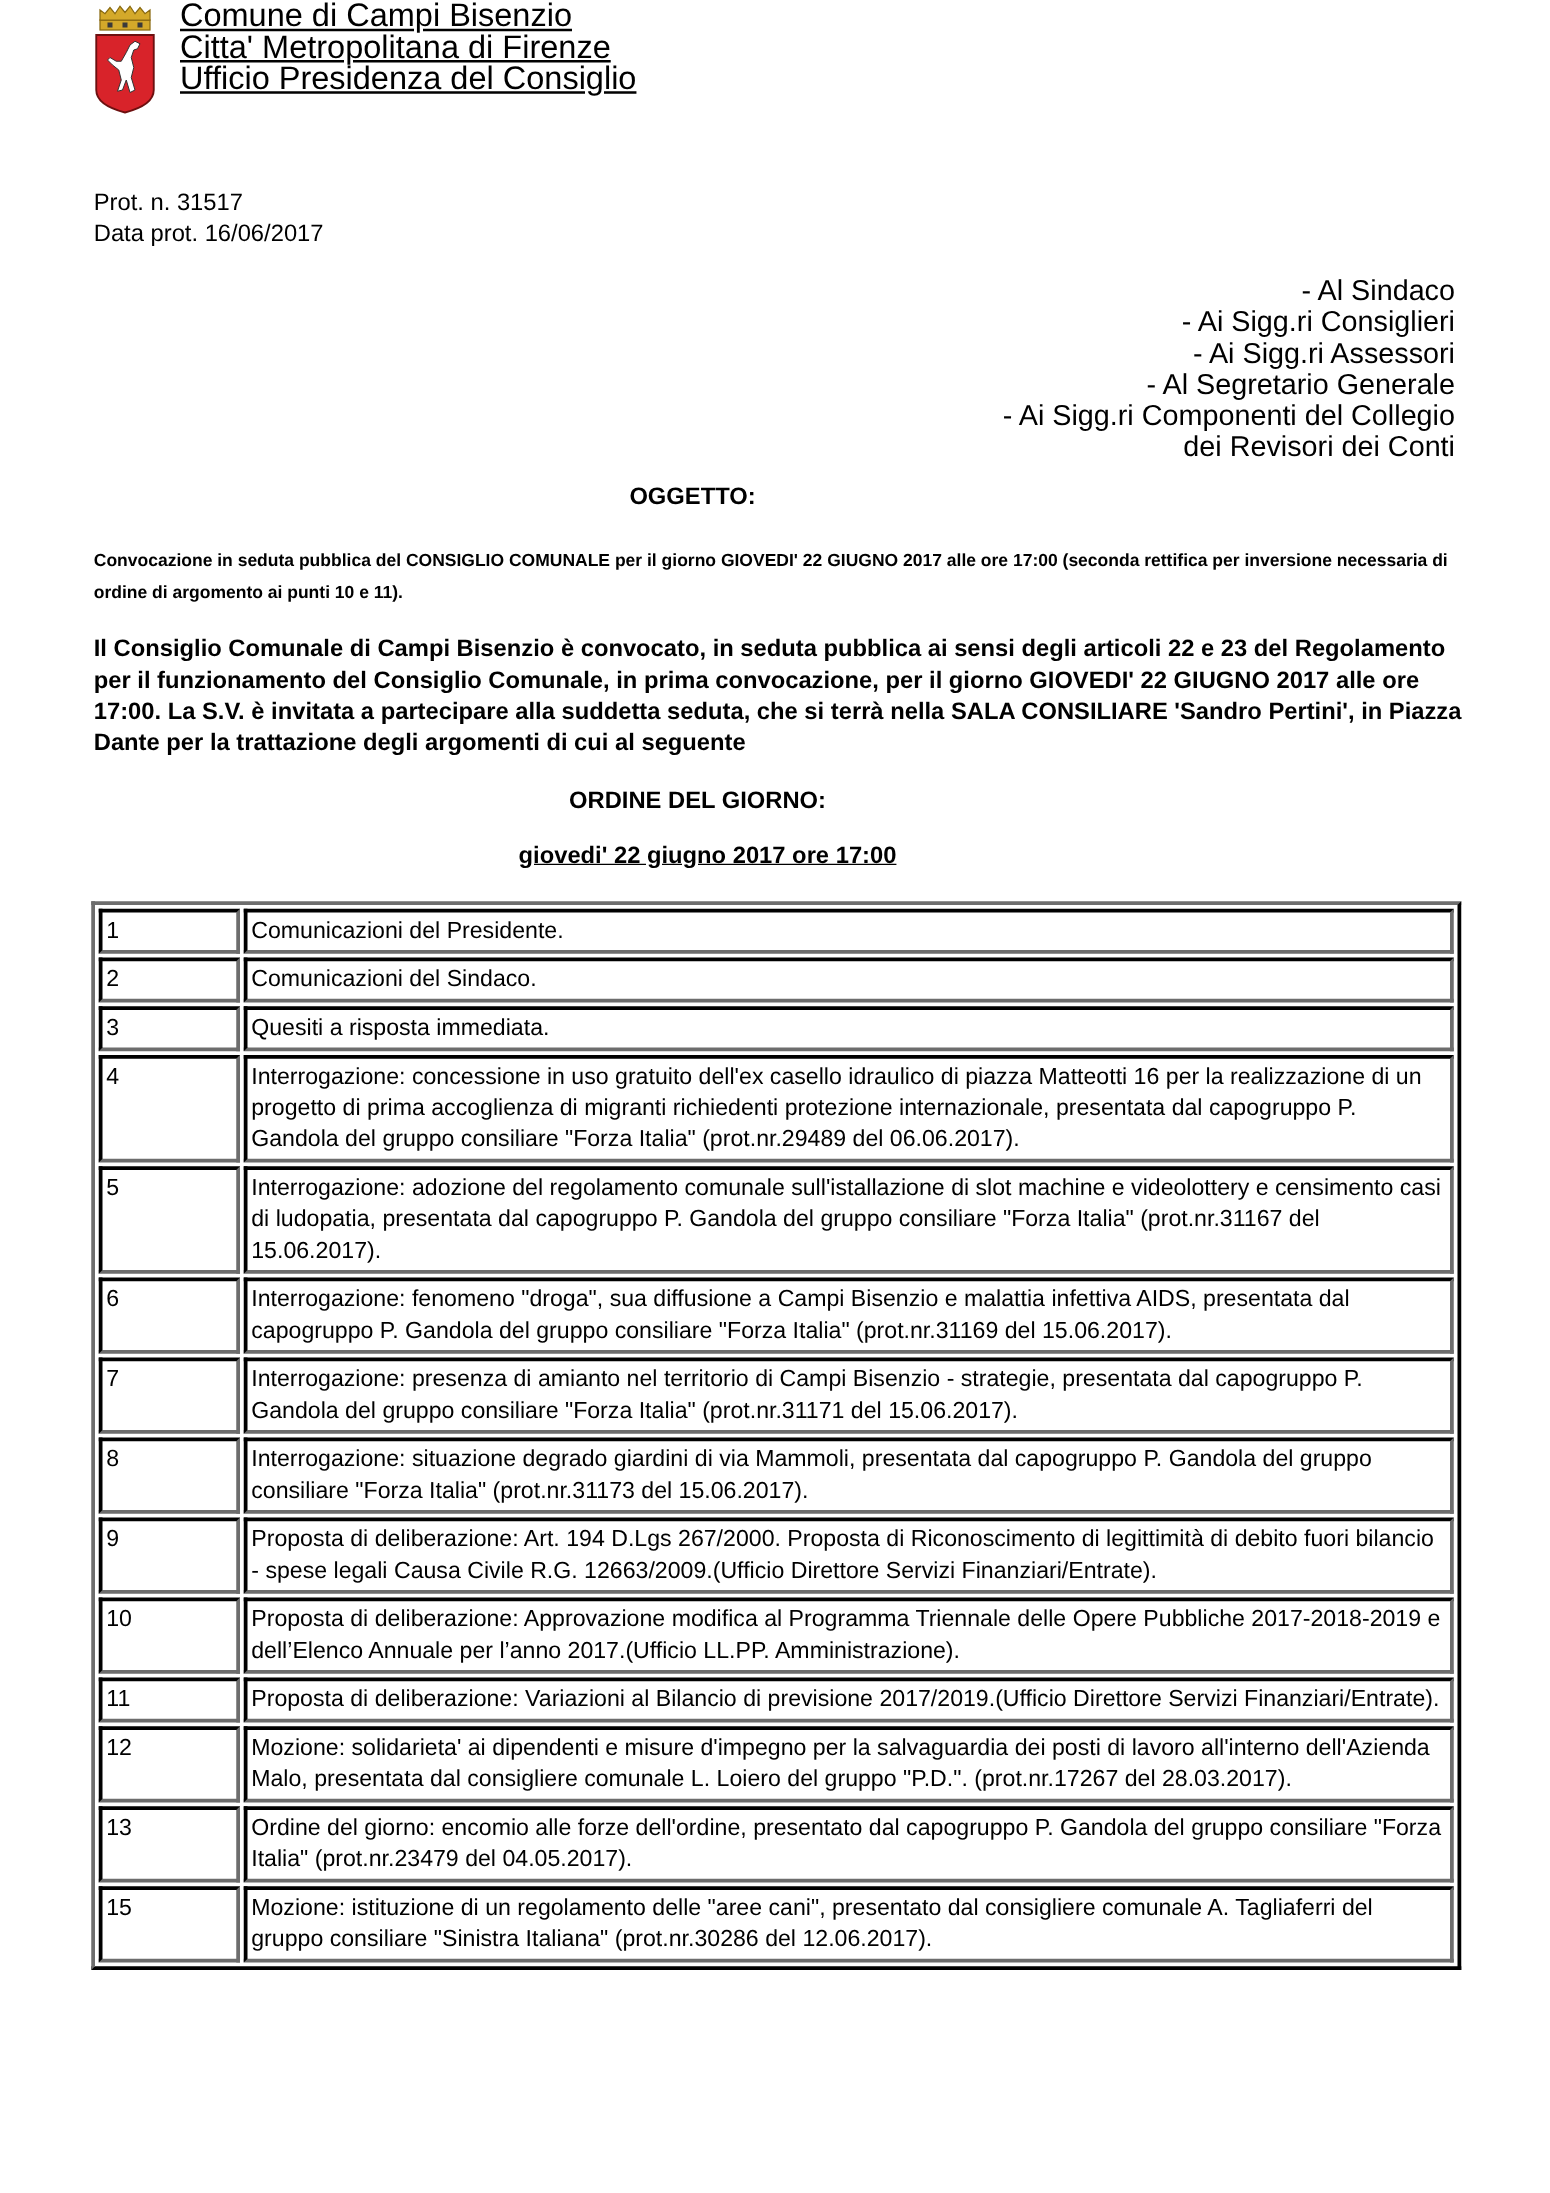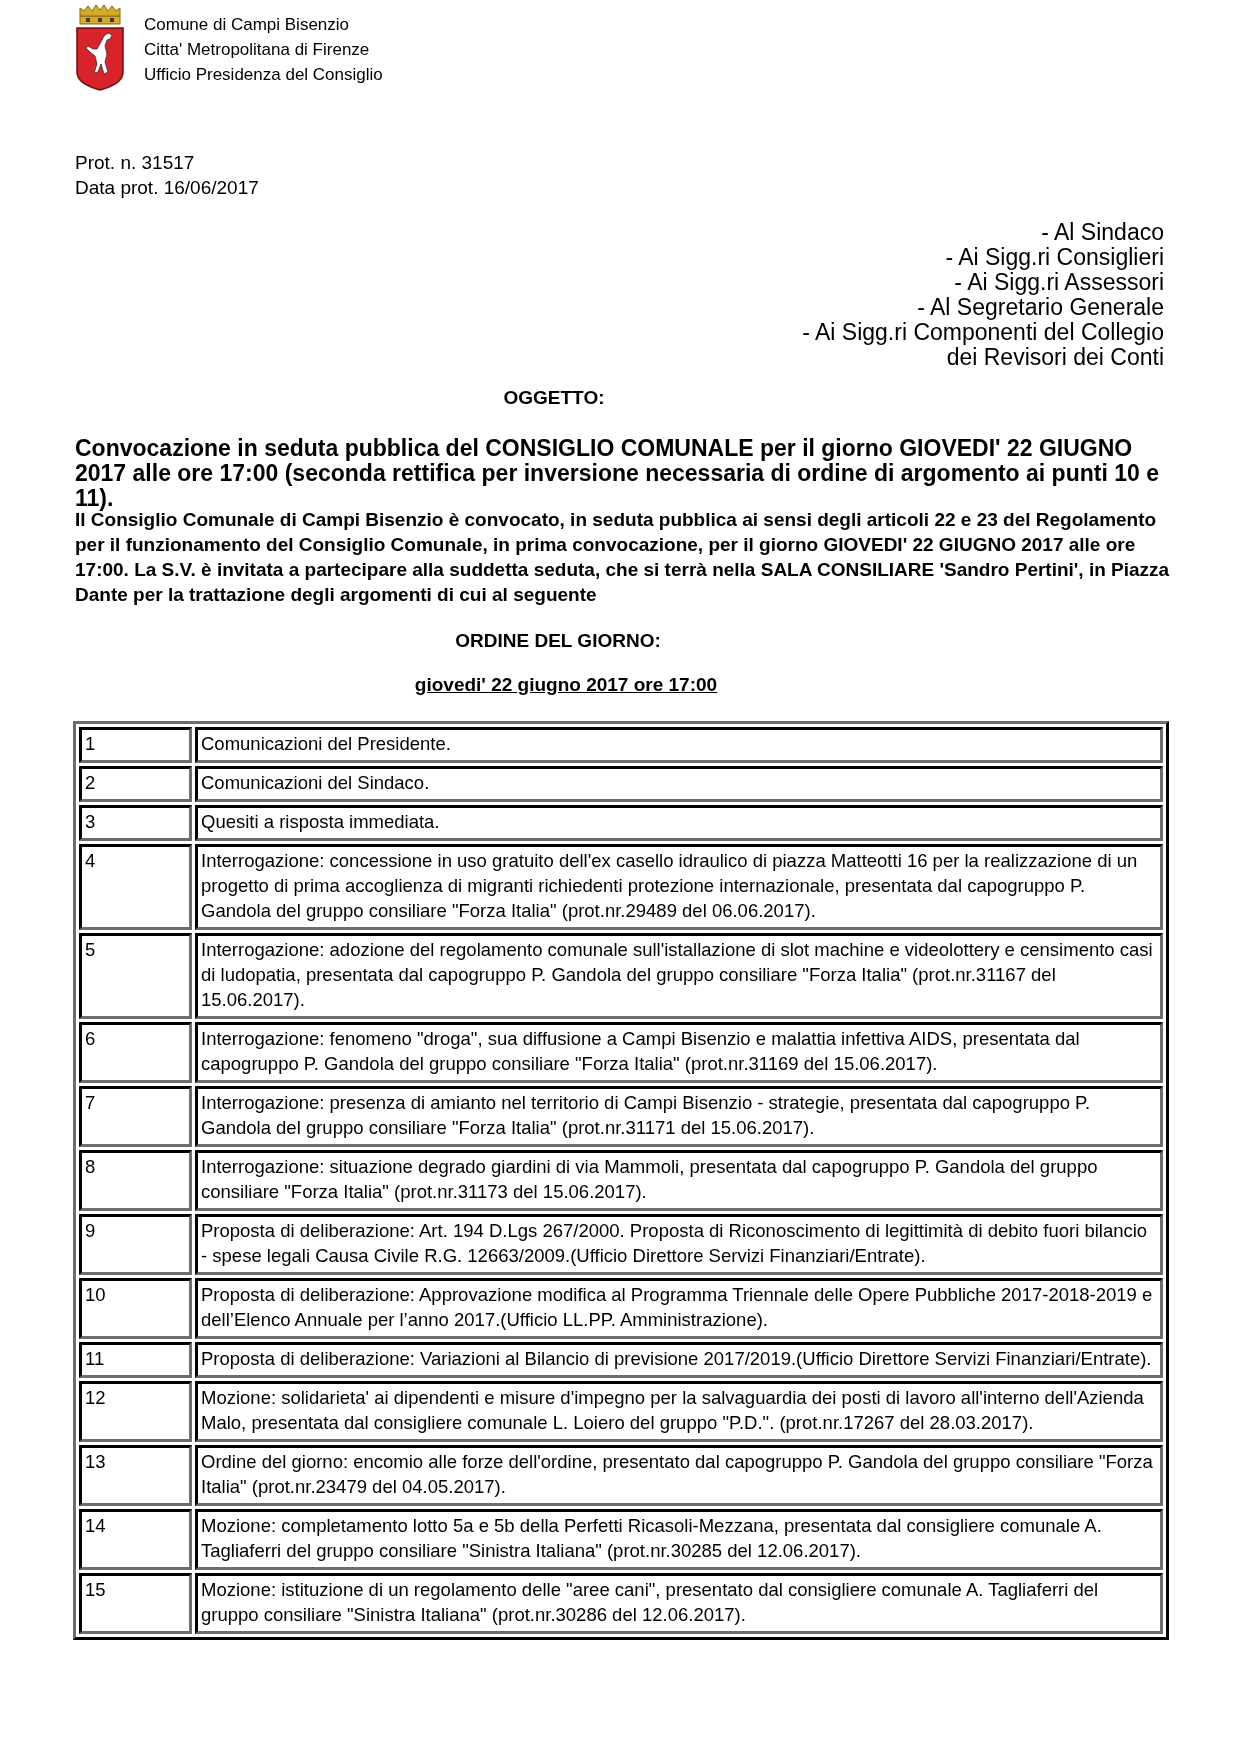--- a/index.html
+++ b/index.html
@@ -2,25 +2,25 @@
 <html><head>
   <meta charset="utf-8">
   <style>
     html, body { margin: 0; padding: 0; background: #ffffff; }
     body {
       width: 1240px; height: 1754px; position: relative; overflow: hidden;
       font-family: "Liberation Sans", sans-serif; color: #000; font-size: 19px;
     }
     .header { position: absolute; left: 74px; top: 0px; height: 95px; }
     .logo { position: absolute; left: 0; top: 2px; width: 52px; height: 90px; }
-    .head-lines { position: absolute; left: 70px; top: 12px; line-height: 25px; font-size: 17px; white-space: nowrap; }
+    .head-lines { position: absolute; left: 70px; top: 0px; line-height: 25px; font-size: 26px; white-space: nowrap; text-decoration: underline; }
     .prot { position: absolute; left: 75px; top: 150px; line-height: 25px; font-size: 19px; }
     .recipients { position: absolute; right: 76px; top: 220px; text-align: right; line-height: 25px; font-size: 23px; }
     .oggetto { position: absolute; left: 0; width: 1108px; top: 387px; text-align: center; font-weight: bold; font-size: 19px; }
-    .subject { position: absolute; left: 75px; width: 1095px; top: 436px; line-height: 25px; font-weight: bold; font-size: 23px; }
+    .subject { position: absolute; left: 75px; width: 1095px; top: 436px; line-height: 25px; font-weight: bold; font-size: 14px; }
     .intro { position: absolute; left: 75px; width: 1095px; top: 507px; line-height: 25px; font-size: 19px; font-weight: bold; }
     .odg-title { position: absolute; left: 12px; width: 1092px; top: 630px; text-align: center; font-weight: bold; font-size: 19px; }
     .odg-date { position: absolute; left: 0; width: 1132px; top: 674px; text-align: center; font-weight: bold; font-size: 19px; text-decoration: underline; }
     table.agenda {
       position: absolute; left: 73px; top: 721px; width: 1096px;
       border-collapse: separate; border-spacing: 3px;
       border: 3px solid; border-color: #6d6d6d #000 #000 #6d6d6d;
       font-size: 18.5px;
     }
     table.agenda td {
@@ -125,21 +125,17 @@
       </tr>
       <tr>
         <td class="num">12</td>
         <td>Mozione: solidarieta' ai dipendenti e misure d'impegno per la salvaguardia dei posti di lavoro all'interno dell'Azienda Malo, presentata dal consigliere comunale L. Loiero del gruppo "P.D.". (prot.nr.17267 del 28.03.2017).</td>
       </tr>
       <tr>
         <td class="num">13</td>
         <td>Ordine del giorno: encomio alle forze dell'ordine, presentato dal capogruppo P. Gandola del gruppo consiliare "Forza Italia" (prot.nr.23479 del 04.05.2017).</td>
       </tr>
       <tr>
-        <td class="num">14</td>
-        <td>Mozione: completamento lotto 5a e 5b della Perfetti Ricasoli-Mezzana, presentata dal consigliere comunale A. Tagliaferri del gruppo consiliare "Sinistra Italiana" (prot.nr.30285 del 12.06.2017).</td>
-      </tr>
-      <tr>
         <td class="num">15</td>
         <td>Mozione: istituzione di un regolamento delle "aree cani", presentato dal consigliere comunale A. Tagliaferri del gruppo consiliare "Sinistra Italiana" (prot.nr.30286 del 12.06.2017).</td>
       </tr>
     </tbody>
 </table>
 
 </body></html>

